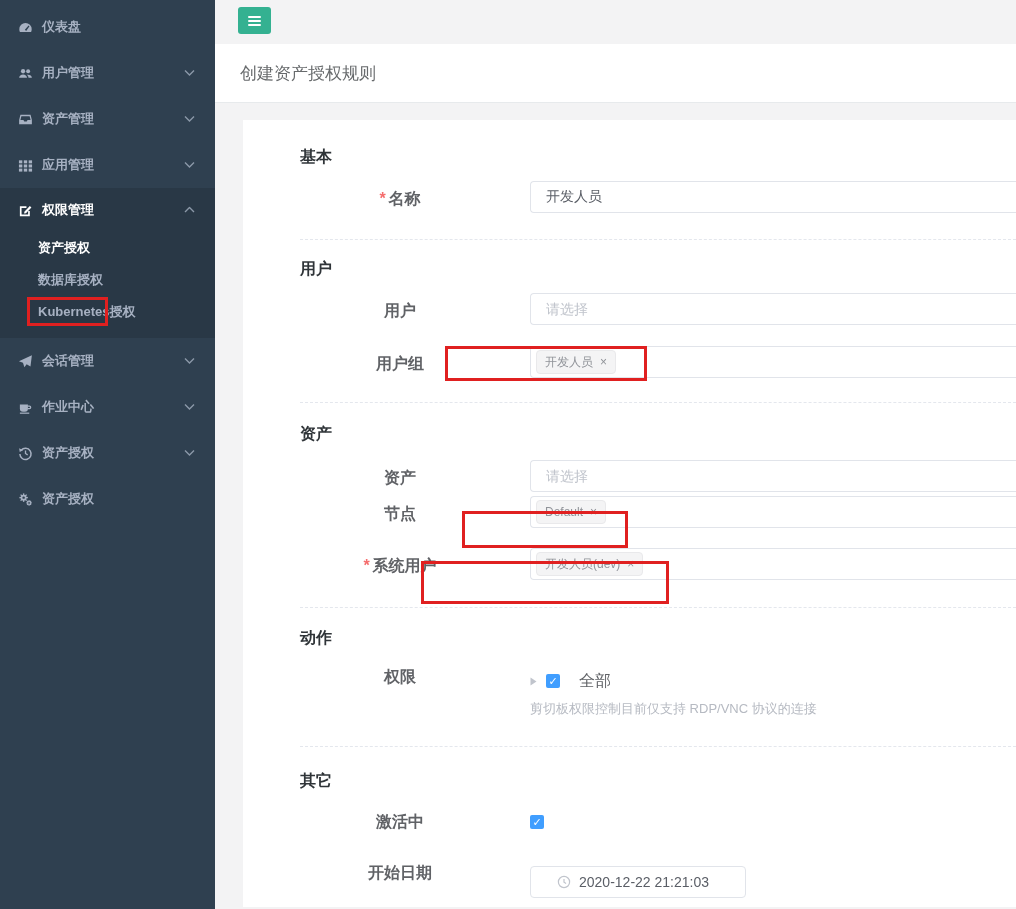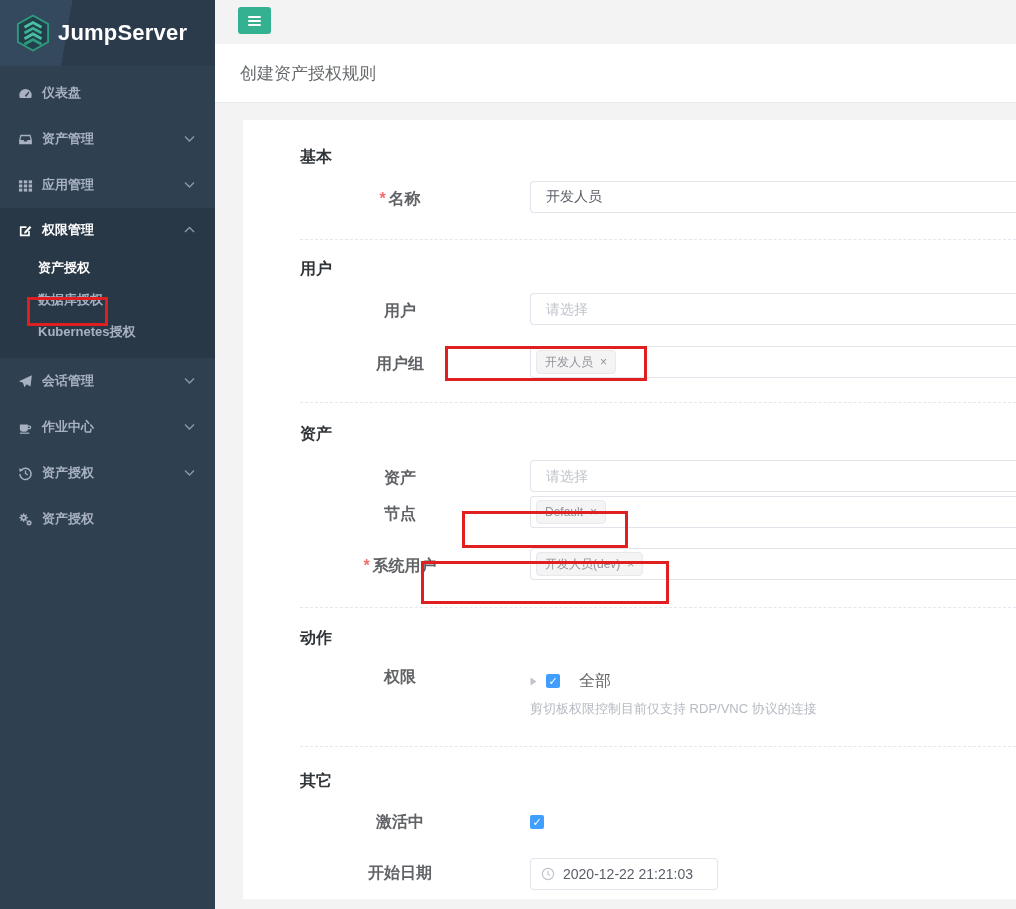--- a/index.html
+++ b/index.html
@@ -54,22 +54,22 @@
   .tag .close { margin-left:7px; font-size:12px; color:#909399; cursor:pointer; line-height:1; }
   .divider { border-top:1px dashed #e4e7ed; height:0; }
 
   .check { width:14px; height:14px; border-radius:2px; background:#409eff; color:#ffffff; display:inline-flex;
            align-items:center; justify-content:center; font-size:11px; line-height:1; cursor:pointer; }
   .perm-line { display:flex; align-items:center; height:20px; margin-top:8px; }
   .perm-line .caret { margin-right:9px; display:inline-flex; }
   .perm-line .opt { margin-left:19px; font-size:16px; color:#606266; }
   .help { font-size:13px; color:#b6bac2; margin-top:9px; }
 
-  .datebox { width:188px; height:32px; border:1px solid #e1e4ea; border-radius:4px; display:flex;
-             align-items:center; padding-left:10px; background:#fff; margin-top:2px; }
+  .datebox { width:216px; height:32px; border:1px solid #e1e4ea; border-radius:4px; display:flex;
+             align-items:center; padding-left:26px; background:#fff; margin-top:10px; }
   .datebox .dval { font-size:14px; color:#5a5e66; margin-left:8px; }
 
   
   .mt-basic-row { margin-top:15px; }
   .mt-div1 { margin-top:22px; }
   .mt-h-user { margin-top:19px; }
   .mt-user-row { margin-top:15px; }
   .mt-ug-row { margin-top:17px; }
   .mt-div2 { margin-top:20px; }
   .mt-h-asset { margin-top:21px; }
@@ -93,43 +93,49 @@
   .anno-sysuser { left:421px; top:561px; width:248px; height:43px; }
 
   svg { display:block; }
 </style>
 </head>
 <body>
 
 <div class="page">
 
   <aside class="sidebar">
-    <div class="logo">
-      <svg width="34" height="38" viewBox="0 0 36 40">
-        <polygon points="18,1.5 34,10.5 34,29.5 18,38.5 2,29.5 2,10.5" fill="#21404b" stroke="#2f9b7e" stroke-width="2"></polygon>
-        <path d="M9 14 L18 9 L27 14" fill="none" stroke="#49c0a0" stroke-width="3"></path>
-        <path d="M9 20 L18 15 L27 20" fill="none" stroke="#3bb093" stroke-width="3"></path>
-        <path d="M9 26 L18 21 L27 26" fill="none" stroke="#49c0a0" stroke-width="3"></path>
-        <path d="M9 32 L18 27 L27 32" fill="none" stroke="#2f9b7e" stroke-width="3"></path>
-      </svg>
-      <span class="logo-text">JumpServer</span>
-    </div>
 
     <nav class="nav">
 
       <div class="nav-item">
         <span class="ic">
           <svg width="15" height="15" viewBox="0 0 16 16" fill="#a7b1c2">
             <path d="M8 3.2A6.6 6.6 0 0 0 1.4 9.8c0 1 .23 2 .64 2.9h11.92c.41-.9.64-1.9.64-2.9A6.6 6.6 0 0 0 8 3.2z"></path>
             <path d="M7.3 10.4l4-4.6.9.8-3.5 5z" fill="#2f4050"></path>
           </svg>
         </span>
         <span class="lbl">仪表盘</span>
       </div>
 
+      <div class="nav-item">
+        <span class="ic">
+          <svg width="15" height="15" viewBox="0 0 16 16" fill="#a7b1c2">
+            <circle cx="5.4" cy="5.6" r="2.3"></circle>
+              <circle cx="10.8" cy="5.6" r="2.1"></circle>
+            <path d="M1.2 12.6c0-2.1 1.9-3.5 4.2-3.5s4.2 1.4 4.2 3.5z"></path>
+            <path d="M10.6 9.2c2.2 0 4.2 1.3 4.2 3.4h-3.6c0-1.4-.8-2.5-1.9-3.2z"></path>
+          </svg>
+        </span>
+        <span class="lbl">用户管理</span>
+        <span class="chev">
+          <svg width="11" height="7" viewBox="0 0 11 7">
+              <polyline points="1,1 5.5,5.5 10,1" fill="none" stroke="#8b98a8" stroke-width="1.4"></polyline>
+            </svg>
+        </span>
+      </div>
 
       <div class="nav-item">
         <span class="ic">
           <svg width="15" height="15" viewBox="0 0 16 16" fill="#a7b1c2">
             <path d="M2.6 3h10.8l1.4 5.4V13H1.2V8.4zM2.6 8.6h3.2l.9 1.5h2.6l.9-1.5h3.2l-1-4.2H3.6z"></path>
           </svg>
         </span>
         <span class="lbl">资产管理</span>
         <span class="chev">
           <svg width="11" height="7" viewBox="0 0 11 7">

